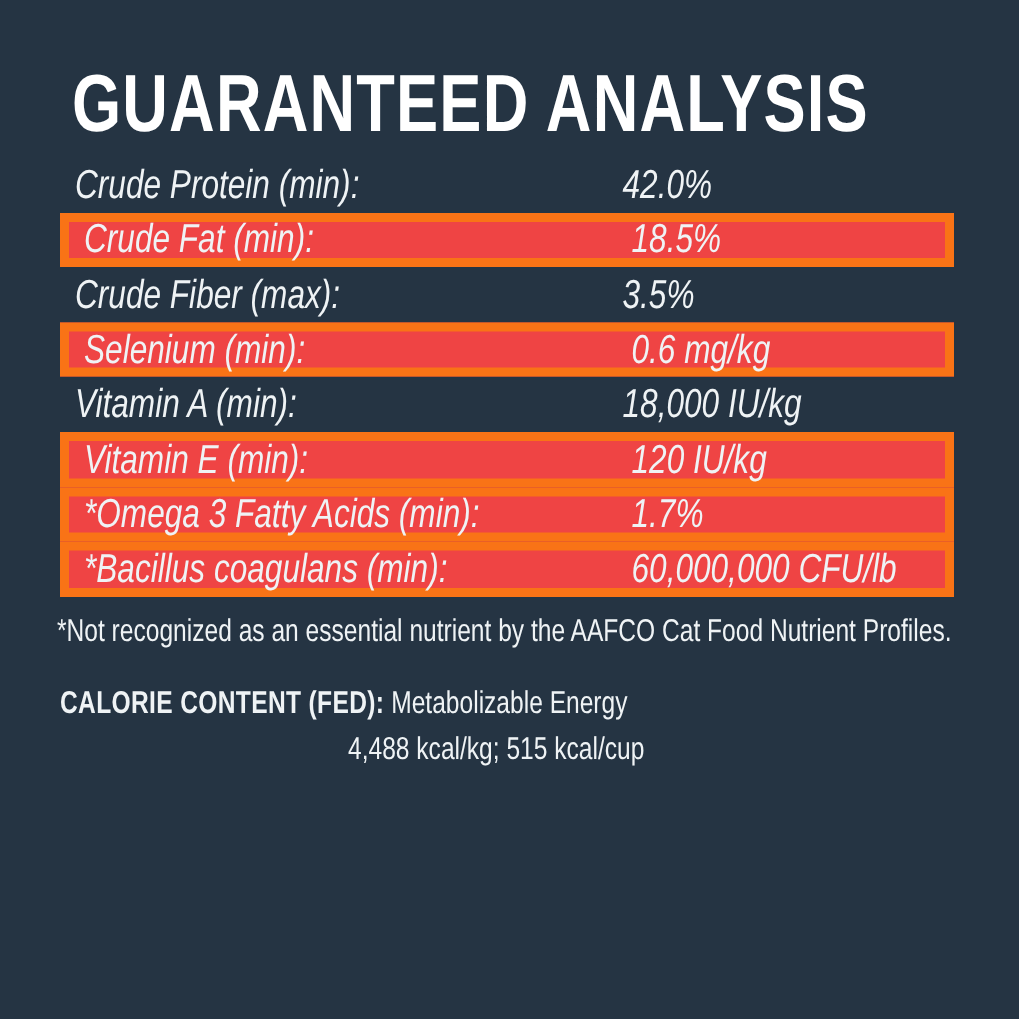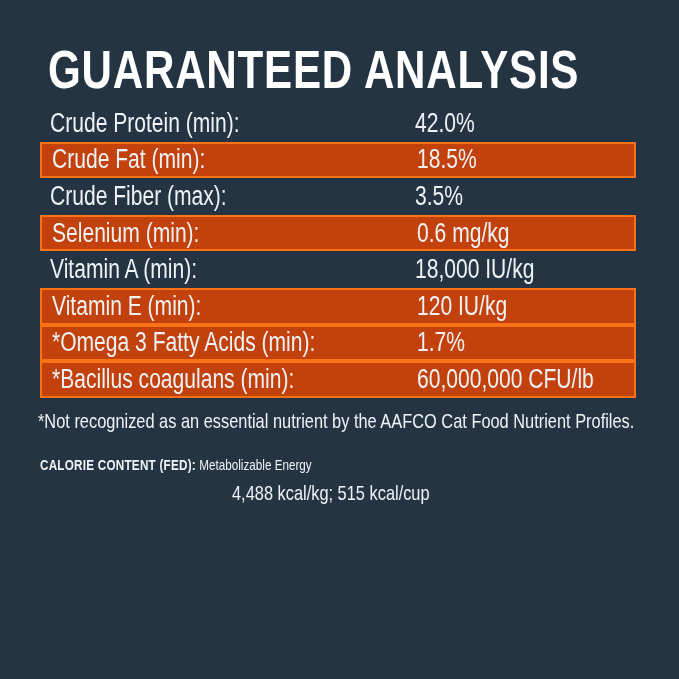--- a/index.html
+++ b/index.html
@@ -34,36 +34,37 @@
     margin: 9px 0 0 40px;
     width: 596px;
   }
   .row {
     height: 36.6px;
     position: relative;
     display: flex;
     align-items: center;
     box-sizing: border-box;
     font-size: 27px;
+    font-style: italic;
   }
   .row.stripe {
-    background: #c2410c;
-    border: 2px solid #f97316;
+    background: #ef4444;
+    border: 6px solid #f97316;
   }
   .row .label { margin-left: 10px; }
   .row .value { position: absolute; left: 375px; }
 
   .footnote {
     margin: 10px 0 16px 38px;
     font-size: 21px;
     line-height: 1.25;
   }
   .calorie-line1 {
     margin: 22px 0 0 40px;
-    font-size: 15px;
+    font-size: 21px;
     line-height: 1.25;
   }
   .calorie-line1 b { font-weight: 700; letter-spacing: 0.3px; }
   .calorie-line2 {
     margin: 5px 0 0 38px;
     font-size: 21px;
     line-height: 1.25;
     text-align: center;
   }
 </style>

